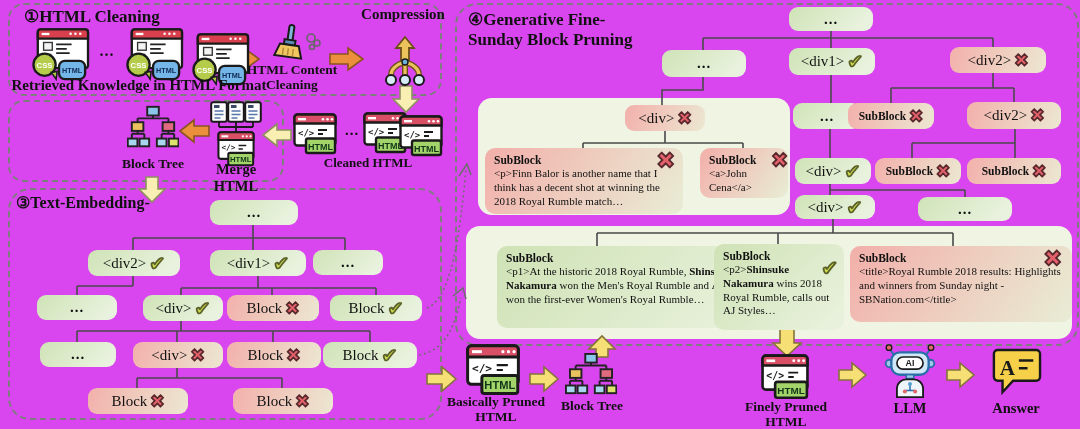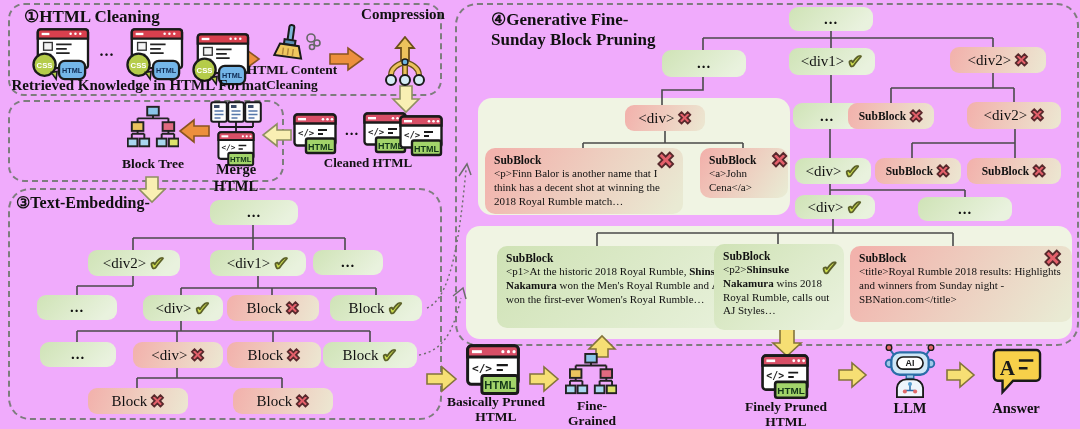--- a/index.html
+++ b/index.html
@@ -1,16 +1,16 @@
 <!DOCTYPE html>
 <html><head>
 <meta charset="utf-8">
 <style>
   html,body{margin:0;padding:0;background:#fff;}
-  .canvas{position:relative;width:1080px;height:429px;background:#f0abfc;overflow:hidden;
+  .canvas{position:relative;width:1080px;height:429px;background:#d946ef;overflow:hidden;
           font-family:"Liberation Serif","DejaVu Serif",serif;color:#111;}
   .secbox{position:absolute;border:2px dashed #7d7d7d;border-radius:16px;z-index:0;background:transparent;}
   .sec-title{position:absolute;font-weight:bold;z-index:3;line-height:1.18;}
   .cap{position:absolute;font-weight:bold;text-align:center;line-height:1.14;z-index:3;}
   .panel{position:absolute;background:#f0f4e3;border-radius:14px;z-index:1;}
   svg.overlay{position:absolute;left:0;top:0;z-index:1;}
   .icon{position:absolute;z-index:3;}
   .n{position:absolute;display:flex;align-items:center;justify-content:center;gap:3px;
      border-radius:9px;font-size:15px;z-index:2;white-space:nowrap;}
   .g{background:linear-gradient(135deg,#cfe3b6 0%,#e9f2de 85%);}
@@ -248,21 +248,21 @@
     </div>
   <div class="n r" style="left:88px;top:388px;width:100px;height:26px;">
       <span>Block</span>
       <span class="mark no">✖</span>
     </div>
   <div class="n r" style="left:233px;top:388px;width:100px;height:26px;">
       <span>Block</span>
       <span class="mark no">✖</span>
     </div>
 
-  <div class="sec-title" style="left:468px;top:10px;font-size:17px;margin-left:23px;">
+  <div class="sec-title" style="left:468px;top:10px;font-size:17px;">
     <div>④Generative Fine-</div>
     <div>Sunday Block Pruning</div>
   </div>
   <div class="n g dots" style="left:789px;top:7px;width:84px;height:24px;">
       <span>...</span>
     </div>
   <div class="n g dots" style="left:662px;top:50px;width:84px;height:27px;">
       <span>...</span>
     </div>
   <div class="n g" style="left:789px;top:48px;width:86px;height:27px;">
@@ -338,21 +338,20 @@
       <use href="#sym-browser"></use>
     </svg>
   <div class="cap" style="left:444px;top:394px;width:104px;font-size:13.5px;">
     <div>Basically Pruned</div>
     <div>HTML</div>
   </div>
   <svg class="icon" style="left:565px;top:353px;" width="52" height="44">
       <use href="#sym-blocktree"></use>
     </svg>
   <div class="cap" style="left:556px;top:398px;width:72px;font-size:13.5px;">
-    <div>Fine-Grained</div>
     <div>Block Tree</div>
   </div>
   <svg class="icon" style="left:760px;top:354px;" width="50" height="46">
       <use href="#sym-browser"></use>
     </svg>
   <div class="cap" style="left:736px;top:399px;width:100px;font-size:13.5px;">
     <div>Finely Pruned</div>
     <div>HTML</div>
   </div>
   <svg class="icon" style="left:882px;top:342px;" width="56" height="58" viewBox="0 0 60 60">

